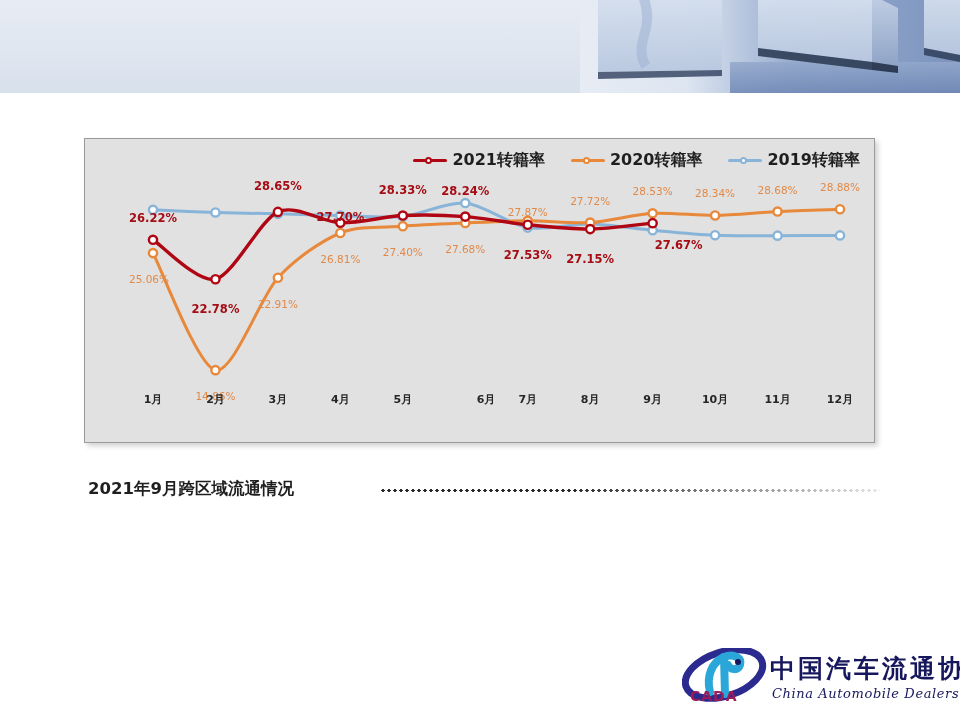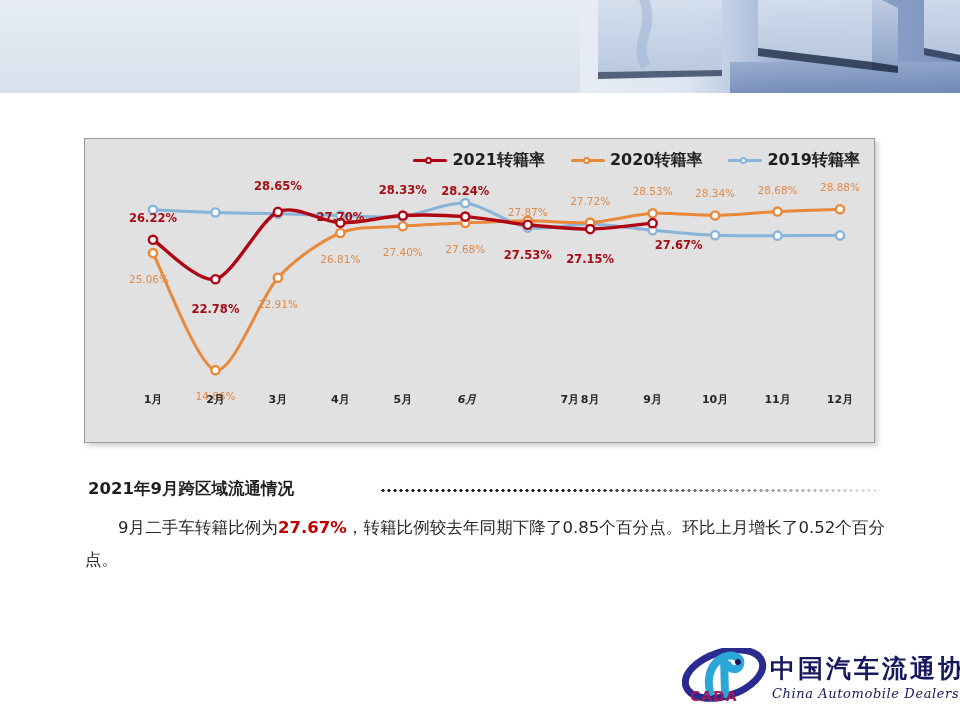--- a/index.html
+++ b/index.html
@@ -280,36 +280,33 @@
         <div class="dlabel dl-2020" style="left: 630.091px; top: 54.4577px; color: rgb(224, 138, 74);">28.34%</div>
         <div class="dlabel dl-2020" style="left: 692.545px; top: 50.5564px; color: rgb(224, 138, 74);">28.68%</div>
         <div class="dlabel dl-2020" style="left: 755px; top: 48.2615px; color: rgb(224, 138, 74);">28.88%</div>
       </div>
     <div class="xaxis" id="xaxis">
         <div class="xtick" style="left: 68px;">1月</div>
         <div class="xtick" style="left: 130.455px;">2月</div>
         <div class="xtick" style="left: 192.909px;">3月</div>
         <div class="xtick" style="left: 255.364px;">4月</div>
         <div class="xtick" style="left: 317.818px;">5月</div>
-        <div class="xtick" style="left: 382px; font-style: italic;">6月</div>
-        <div class="xtick" style="left: 442.727px; margin-left: 42px;">7月</div>
+        <div class="xtick" style="left: 401px;">6月</div>
+        <div class="xtick" style="left: 442.727px;">7月</div>
         <div class="xtick" style="left: 505.182px;">8月</div>
         <div class="xtick" style="left: 567.636px;">9月</div>
         <div class="xtick" style="left: 630.091px;">10月</div>
         <div class="xtick" style="left: 692.545px;">11月</div>
         <div class="xtick" style="left: 755px;">12月</div>
       </div>
   </div>
 
   <div class="section-head">2021年9月跨区域流通情况</div>
   <div class="dotted-rule"></div>
 
-  <div class="body-text">
-    <span>9月二手车转籍比例为</span><span class="hl">27.67%</span><span>，转籍比例较去年同期下降了0.85个百分点。环比上月增长了0.52个百分点。</span>
-  </div>
 
   <div class="logo-wrap">
     <svg width="86" height="58" viewBox="0 0 86 58">
       <ellipse cx="42" cy="26" rx="40" ry="22" fill="none" stroke="#2b2b8f" stroke-width="7" transform="rotate(-18 42 26)"></ellipse>
       <path d="M28,44 C24,28 30,14 42,9 C52,5 60,10 58,17 C56,23 48,22 46,17" stroke="#2aa7d8" stroke-width="8" fill="none" stroke-linecap="round"></path>
       <path d="M42,9 L43,46" stroke="#2aa7d8" stroke-width="8" stroke-linecap="round"></path>
       <circle cx="56" cy="14" r="3" fill="#17175e"></circle>
     </svg>
     <div class="logo-cada">CADA</div>
     <div class="logo-cn">中国汽车流通协会</div>

